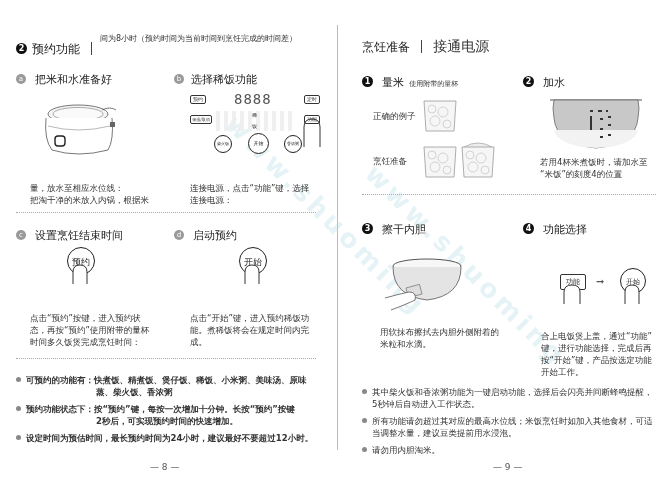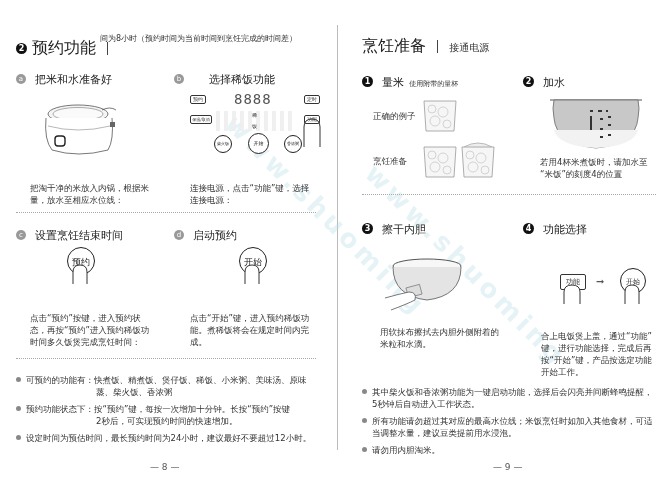--- a/index.html
+++ b/index.html
@@ -1,21 +1,21 @@
 <!DOCTYPE html>
 <html><head>
 <meta charset="utf-8">
 <style>
   html, body { margin:0; padding:0; background:#fff; }
   body { width:667px; height:500px; position:relative; overflow:hidden; font-family:"DejaVu Sans", sans-serif; color:#333; }
   .abs { position:absolute; }
   .page-divider { left:337px; top:25px; width:1px; height:425px; background:#bbb; }
   .circle-num { display:inline-block; width:11px; height:11px; border-radius:50%; background:#111; color:#fff; font-size:8px; line-height:11px; text-align:center; font-weight:bold; vertical-align:middle; }
   .circle-letter { display:inline-block; width:10px; height:10px; border-radius:50%; background:#999; color:#fff; font-size:7px; line-height:10px; text-align:center; vertical-align:middle; }
-  .title-main { font-size:16px; color:#222;text-align:right; }
+  .title-main { font-size:12px; color:#222;text-align:right; }
   .sep { display:inline-block; width:1px; height:13px; background:#444; vertical-align:middle; margin:0 6px; }
   .small { font-size:8px; color:#333; line-height:11px; }
   .step-title { font-size:11px; color:#222; }
   .caption { font-size:8.5px; line-height:12px; color:#333; }
   .dotted { height:0; border-top:1px dotted #aaa; }
   .bullet-list { font-size:8.5px; line-height:12px; color:#333; }
   .bullet { display:flex; margin-bottom:5px; }
   .bullet .dot { flex:0 0 auto; width:5px; height:5px; border-radius:50%; background:#888; margin:3px 5px 0 0; }
   .page-num { font-size:9px; color:#555; }
   .btn-round { border:1.5px solid #222; border-radius:50%; background:#fff; text-align:center; font-size:9px; color:#222; }
@@ -47,27 +47,27 @@
 <svg class="abs" style="left:38px;top:100px;" width="90" height="60" viewBox="0 0 90 60">
   <ellipse cx="40" cy="14" rx="30" ry="9" fill="#f4f4f4" stroke="#555" stroke-width="0.8"></ellipse>
   <ellipse cx="40" cy="14" rx="25" ry="6.5" fill="#fafafa" stroke="#777" stroke-width="0.6"></ellipse>
   <path d="M8 18 Q6 40 14 50 Q40 58 70 50 Q76 40 74 18" fill="#fff" stroke="#555" stroke-width="0.8"></path>
   <path d="M10 26 Q40 34 72 26" fill="none" stroke="#888" stroke-width="0.6"></path>
   <rect x="17" y="36" width="10" height="10" rx="3" fill="none" stroke="#222" stroke-width="1.4"></rect>
   <path d="M64 10 Q72 6 78 10" fill="none" stroke="#555" stroke-width="0.8"></path>
   <rect x="72" y="22" width="5" height="5" fill="#666"></rect>
 </svg>
 <div class="abs caption" style="left:30px;top:182px;width:140px;">
+  <div>量，放水至相应水位线：</div>
   <div>把淘干净的米放入内锅，根据米</div>
-  <div>量，放水至相应水位线：</div>
 </div>
 
 <div class="abs" style="left:174px;top:68px;">
   <span class="circle-letter">b</span>
-  <span class="step-title" style="margin-left:20px;">选择稀饭功能</span>
+  <span class="step-title" style="margin-left:2px;">选择稀饭功能</span>
 </div>
 
 <div class="abs" style="left:186px;top:93px;width:140px;height:64px;">
   <div class="abs key-rect" style="left:4px;top:2px;width:14px;height:7px;line-height:7px;">预约</div>
   <div class="abs" style="left:48px;top:-2px;font-family:'DejaVu Sans Mono',monospace;font-size:14px;color:#555;letter-spacing:1px;">8888</div>
   <div class="abs key-rect" style="left:118px;top:2px;width:14px;height:7px;line-height:7px;">定时</div>
   <div class="abs key-rect" style="left:4px;top:22px;width:20px;height:7px;line-height:7px;font-size:4px;">保温/取消</div>
   <div class="abs" style="left:30px;top:18px;width:80px;height:20px;background:repeating-linear-gradient(90deg,#eee 0 4px,transparent 4px 8px);opacity:0.9;"></div>
   <div class="abs" style="left:66px;top:19px;font-size:5px;color:#222;">稀</div>
   <div class="abs" style="left:66px;top:30px;font-size:5px;color:#222;">饭</div>
@@ -89,41 +89,41 @@
 <div class="abs" style="left:16px;top:224px;">
   <span class="circle-letter">c</span>
   <span class="step-title" style="margin-left:4px;">设置烹饪结束时间</span>
 </div>
 <div class="abs btn-round" style="left:67px;top:247px;width:26px;height:26px;line-height:28px;">预约</div>
 <svg class="abs" style="left:72px;top:264px;" width="16" height="20" viewBox="0 0 16 20">
   <path d="M1 20 L1 8 Q1 1 8 1 Q15 1 15 8 L15 20" fill="#fff" stroke="#333" stroke-width="1"></path>
 </svg>
 <div class="abs caption" style="left:30px;top:312px;width:140px;">
   <div>点击“预约”按键，进入预约状</div>
-  <div>态，再按“预约”进入预约稀饭功</div>
+  <div>态，再按“预约”使用附带的量杯</div>
   <div>时间多久饭煲完成烹饪时间：</div>
 </div>
 
 <div class="abs" style="left:174px;top:224px;">
   <span class="circle-letter">d</span>
   <span class="step-title" style="margin-left:4px;text-align:right;">启动预约</span>
 </div>
 <div class="abs btn-round" style="left:239px;top:247px;width:26px;height:26px;line-height:28px;">开始</div>
 <svg class="abs" style="left:244px;top:264px;" width="16" height="20" viewBox="0 0 16 20">
   <path d="M1 20 L1 8 Q1 1 8 1 Q15 1 15 8 L15 20" fill="#fff" stroke="#333" stroke-width="1"></path>
 </svg>
 <div class="abs caption" style="left:190px;top:312px;width:140px;">
   <div>点击“开始”键，进入预约稀饭功</div>
   <div>能。煮稀饭将会在规定时间内完</div>
   <div>成。</div>
 </div>
 
 <div class="abs dotted" style="left:16px;top:358px;width:300px;"></div>
 
-<div class="abs bullet-list" style="left:16px;top:374px;width:305px;">
+<div class="abs bullet-list" style="left:16px;top:374px;width:305px;font-weight:bold;">
   <div class="bullet">
     <span class="dot"></span>
     <div>
         <div>可预约的功能有：快煮饭、精煮饭、煲仔饭、稀饭、小米粥、美味汤、原味</div>
         <div style="padding-left:70px;">蒸、柴火饭、香浓粥</div>
       </div>
   </div>
   <div class="bullet">
     <span class="dot"></span>
     <div>
@@ -137,21 +137,21 @@
         <div>设定时间为预估时间，最长预约时间为24小时，建议最好不要超过12小时。</div>
       </div>
   </div>
 </div>
 
 <div class="abs page-num" style="left:150px;top:462px;">— 8 —</div>
 
 <div class="abs" style="left:362px;top:36px;">
   <span class="title-main">烹饪准备</span>
   <span class="sep"></span>
-  <span style="font-size:10px;color:#333;">接通电源</span>
+  <span style="font-size:14px;color:#333;">接通电源</span>
 </div>
 
 <div class="abs" style="left:362px;top:71px;">
   <span class="circle-num">1</span>
   <span class="step-title" style="margin-left:4px;">量米</span>
   <span style="font-size:7px;color:#333;">使用附带的量杯</span>
 </div>
 <div class="abs caption" style="left:373px;top:110px;">正确的例子</div>
 <div class="abs caption" style="left:373px;top:155px;">烹饪准备</div>
 <svg class="abs" style="left:423px;top:100px;" width="34" height="32" viewBox="0 0 34 32">

